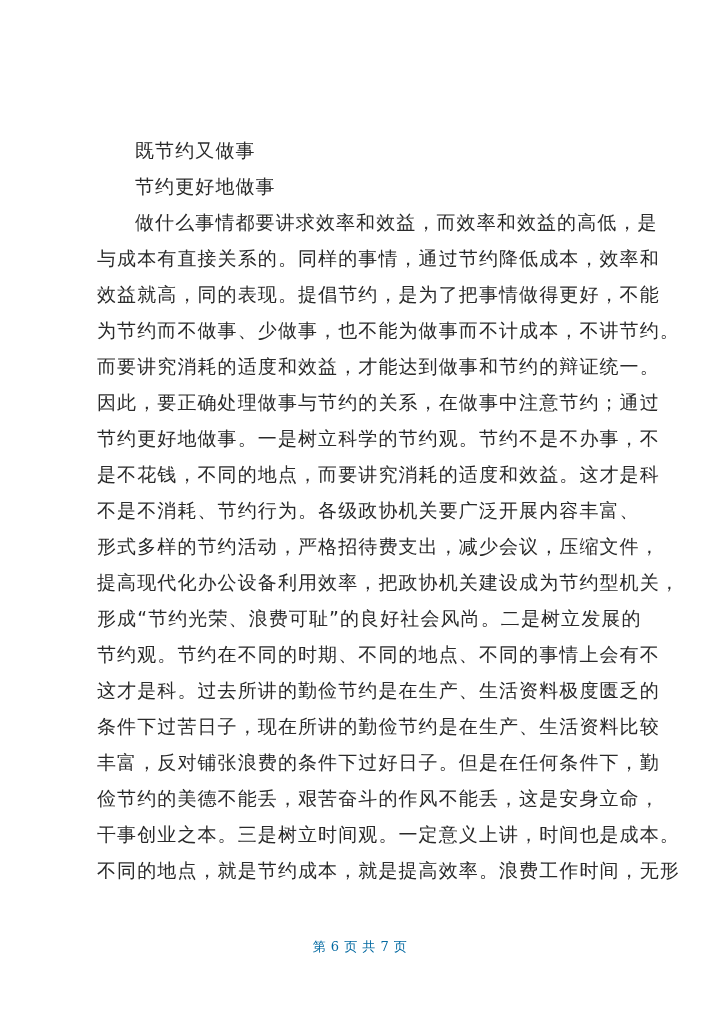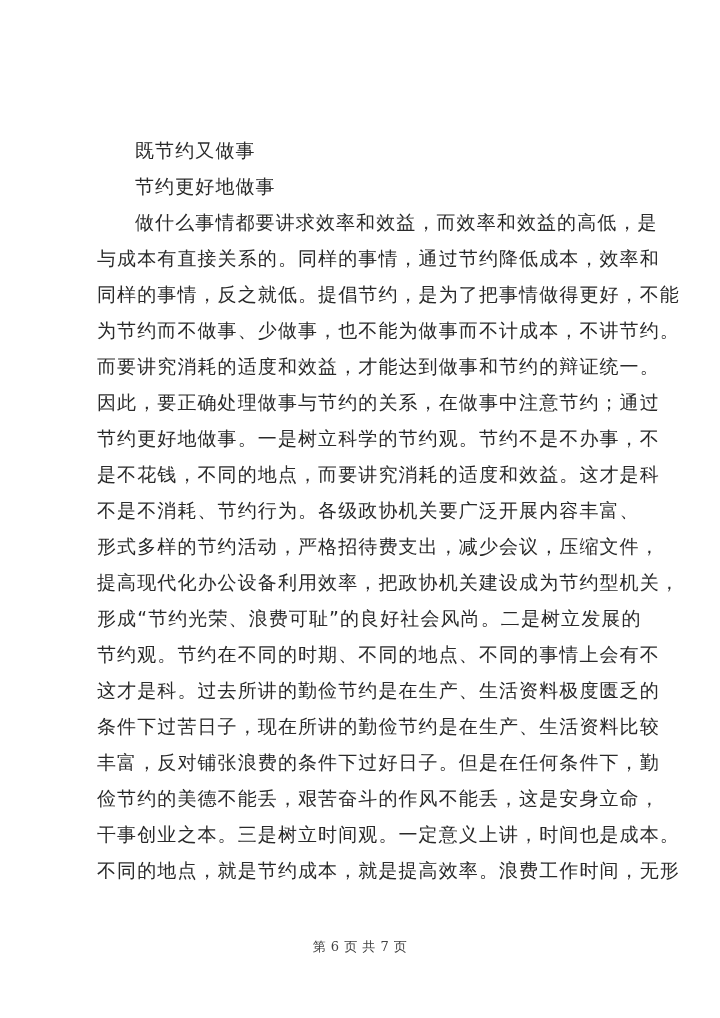--- a/index.html
+++ b/index.html
@@ -39,34 +39,34 @@
       padding-left: 38px;
     }
     .footer {
       position: absolute;
       left: 0;
       width: 720px;
       top: 938px;
       text-align: center;
       font-family: "DejaVu Serif", "Liberation Serif", serif;
       font-size: 13px;
-      color: #404040;
+      color: #0369a1;
       letter-spacing: 0.5px;
     }
   </style>
 </head>
 <body>
 
 <div class="page">
   <div class="body-text">
     <div class="line indent">既节约又做事</div>
     <div class="line indent">节约更好地做事</div>
     <div class="line indent">做什么事情都要讲求效率和效益，而效率和效益的高低，是</div>
     <div class="line">与成本有直接关系的。同样的事情，通过节约降低成本，效率和</div>
-    <div class="line">同样的事情，反之就低。提倡节约，是为了把事情做得更好，不能</div>
+    <div class="line">效益就高，同的表现。提倡节约，是为了把事情做得更好，不能</div>
     <div class="line">为节约而不做事、少做事，也不能为做事而不计成本，不讲节约。</div>
     <div class="line">而要讲究消耗的适度和效益，才能达到做事和节约的辩证统一。</div>
     <div class="line">因此，要正确处理做事与节约的关系，在做事中注意节约；通过</div>
     <div class="line">节约更好地做事。一是树立科学的节约观。节约不是不办事，不</div>
     <div class="line">是不花钱，不同的地点，而要讲究消耗的适度和效益。这才是科</div>
     <div class="line">不是不消耗、节约行为。各级政协机关要广泛开展内容丰富、</div>
     <div class="line">形式多样的节约活动，严格招待费支出，减少会议，压缩文件，</div>
     <div class="line">提高现代化办公设备利用效率，把政协机关建设成为节约型机关，</div>
     <div class="line">形成“节约光荣、浪费可耻”的良好社会风尚。二是树立发展的</div>
     <div class="line">节约观。节约在不同的时期、不同的地点、不同的事情上会有不</div>

